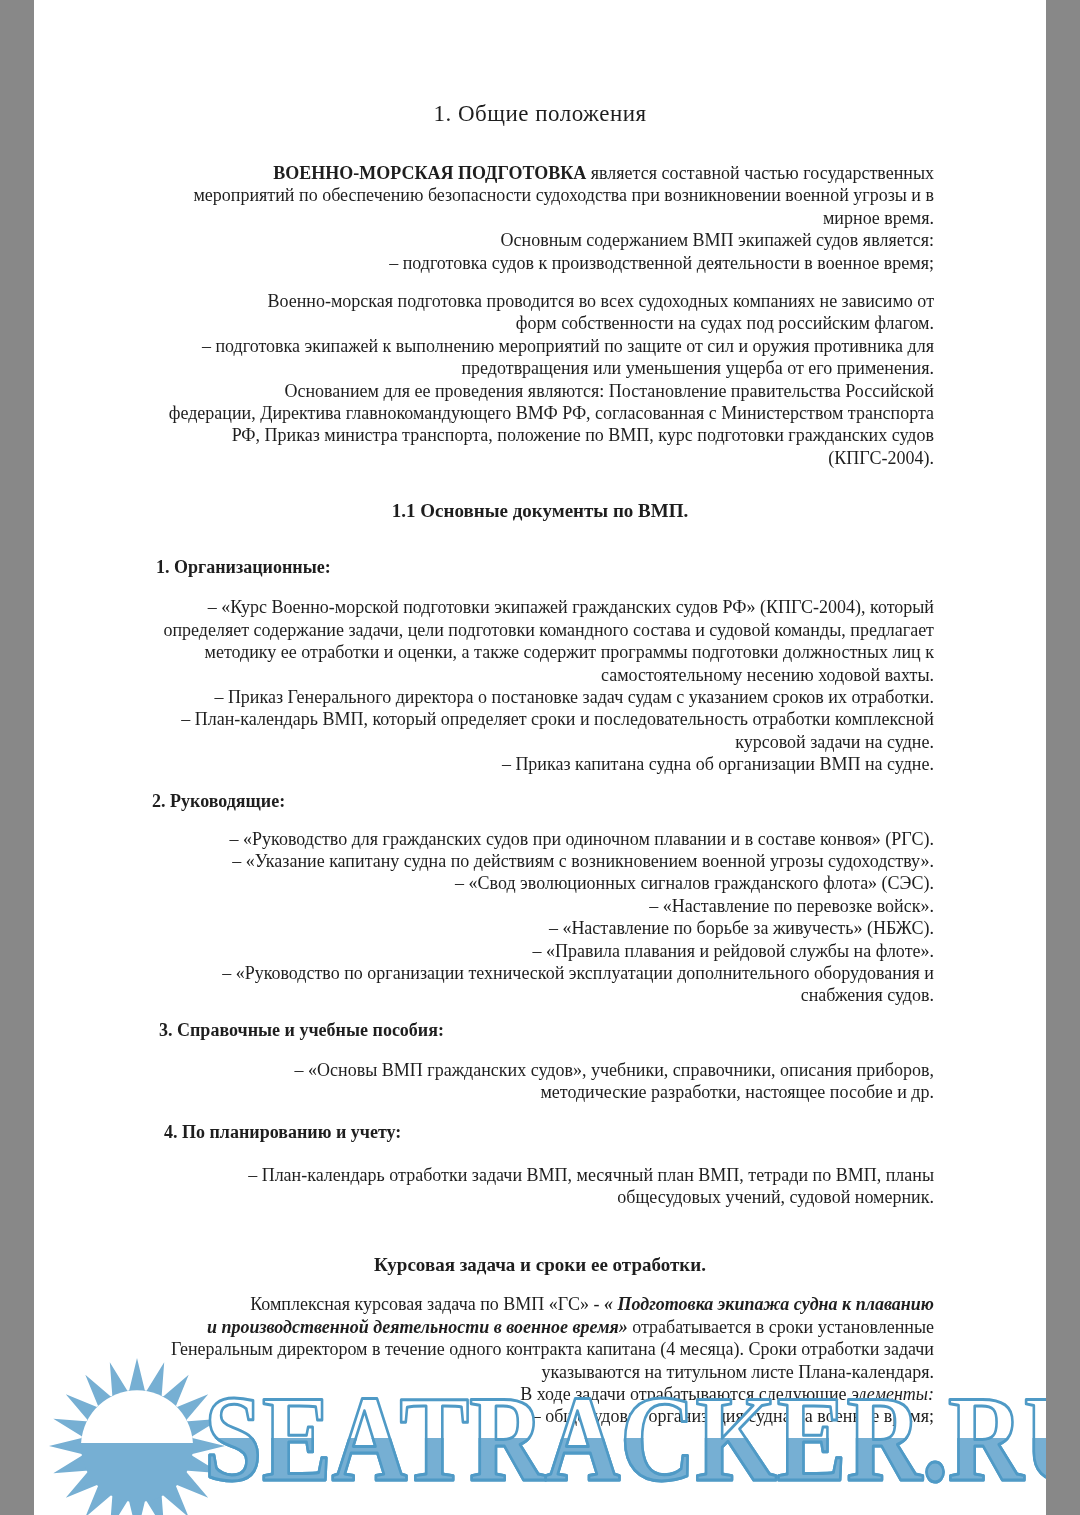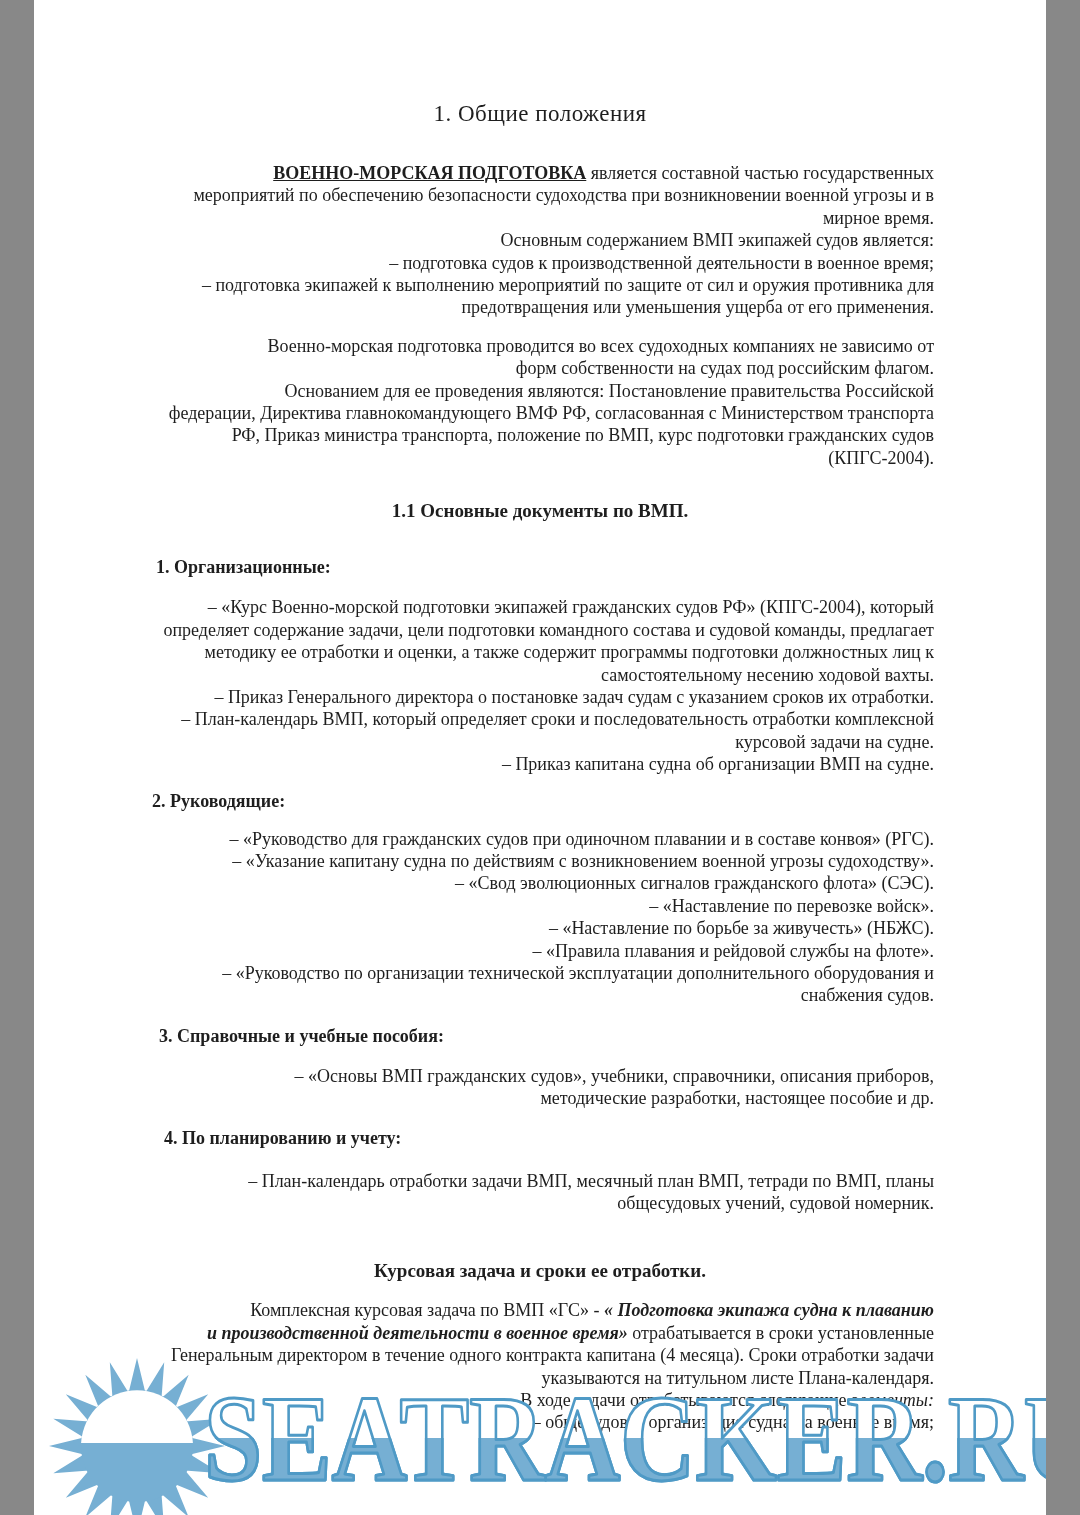--- a/index.html
+++ b/index.html
@@ -23,21 +23,21 @@
     line-height: 28px;
     letter-spacing: 0.5px;
   }
   p.body {
     margin: 0;
     font-size: 18px;
     line-height: 22.4px;
     text-align: right;
   }
   .just { text-align: justify; }
-  .lead { font-weight: bold; text-decoration: underline; }
+  .lead { font-weight: bold; }
   .bi { font-weight: bold; font-style: italic; }
   .it { font-style: italic; }
   .h2 {
     font-size: 19px;
     font-weight: bold;
     text-align: center;
     margin: 30px 0 0 0;
     line-height: 24px;
   }
   .h2.task { margin-top: 45px; }
@@ -60,43 +60,43 @@
 <body>
 
 <div class="page">
 
   <h1 class="h1">1. Общие положения</h1>
 
   <p class="body just" style="text-indent:78px; margin-top:34px"><span class="lead">ВОЕННО-МОРСКАЯ ПОДГОТОВКА</span><span> является составной частью государственных мероприятий по обеспечению безопасности судоходства при возникновении военной угрозы и в мирное время.</span></p>
 
   <p class="body" style="text-indent:55px">Основным содержанием ВМП экипажей судов является:</p>
   <p class="body just" style="text-indent:18px">– подготовка судов к производственной деятельности в военное время;</p>
+  <p class="body just" style="text-indent:95px; margin-top:16px">Военно-морская подготовка проводится во всех судоходных компаниях не зависимо от форм собственности на судах под российским флагом.</p>
+
   <p class="body just" style="text-indent:18px">– подготовка экипажей к выполнению мероприятий по защите от сил и оружия противника для предотвращения или уменьшения ущерба от его применения.</p>
-
-  <p class="body just" style="text-indent:95px; margin-top:16px">Военно-морская подготовка проводится во всех судоходных компаниях не зависимо от форм собственности на судах под российским флагом.</p>
   <p class="body just" style="text-indent:85px">Основанием для ее проведения являются: Постановление правительства Российской федерации, Директива главнокомандующего ВМФ РФ, согласованная с Министерством транспорта РФ, Приказ министра транспорта, положение по ВМП, курс подготовки гражданских судов (КПГС-2004).</p>
 
   <h2 class="h2">1.1 Основные документы по ВМП.</h2>
 
   <h3 class="h3" style="margin-top:33px; padding-left:10px">1. Организационные:</h3>
   <p class="body just" style="text-indent:35px; margin-top:17px">– «Курс Военно-морской подготовки экипажей гражданских судов РФ» (КПГС-2004), который определяет содержание задачи, цели подготовки командного состава и судовой команды, предлагает методику ее отработки и оценки, а также содержит программы подготовки должностных лиц к самостоятельному несению ходовой вахты.</p>
   <p class="body just" style="text-indent:21px">– Приказ Генерального директора о постановке задач судам с указанием сроков их отработки.</p>
   <p class="body just" style="text-indent:18px">– План-календарь ВМП, который определяет сроки и последовательность отработки комплексной курсовой задачи на судне.</p>
   <p class="body just" style="text-indent:21px">– Приказ капитана судна об организации ВМП на судне.</p>
 
   <h3 class="h3" style="margin-top:14px; padding-left:6px">2. Руководящие:</h3>
   <p class="body just" style="text-indent:21px; margin-top:15px">– «Руководство для гражданских судов при одиночном плавании и в составе конвоя» (РГС).</p>
   <p class="body just" style="text-indent:21px">– «Указание капитану судна по действиям с возникновением военной угрозы судоходству».</p>
   <p class="body just" style="text-indent:21px">– «Свод эволюционных сигналов гражданского флота» (СЭС).</p>
   <p class="body just" style="text-indent:21px">– «Наставление по перевозке войск».</p>
   <p class="body just" style="text-indent:21px">– «Наставление по борьбе за живучесть» (НБЖС).</p>
   <p class="body just" style="text-indent:21px">– «Правила плавания и рейдовой службы на флоте».</p>
   <p class="body just" style="text-indent:26px">– «Руководство по организации технической эксплуатации дополнительного оборудования и снабжения судов.</p>
 
-  <h3 class="h3" style="margin-top:18px; padding-left:13px">3. Справочные и учебные пособия:</h3>
+  <h3 class="h3" style="margin-top:12px; padding-left:13px">3. Справочные и учебные пособия:</h3>
   <p class="body just" style="text-indent:46px; margin-top:17px">– «Основы ВМП гражданских судов», учебники, справочники, описания приборов, методические разработки, настоящее пособие и др.</p>
 
   <h3 class="h3" style="margin-top:17px; padding-left:18px">4. По планированию и учету:</h3>
   <p class="body just" style="text-indent:36px; margin-top:20px">– План-календарь отработки задачи ВМП, месячный план ВМП, тетради по ВМП, планы общесудовых учений, судовой номерник.</p>
 
   <h2 class="h2 task">Курсовая задача и сроки ее отработки.</h2>
 
   <p class="body just" style="text-indent:93px; margin-top:16px"><span>Комплексная курсовая задача по ВМП «ГС» - </span><span class="bi">« Подготовка экипажа судна к плаванию и производственной деятельности в военное время»</span><span> отрабатывается в сроки установленные Генеральным директором в течение одного контракта капитана (4 месяца). Сроки отработки задачи указываются на титульном листе Плана-календаря.</span></p>
 
   <p class="body" style="text-indent:30px"><span>В ходе задачи отрабатываются следующие </span><span class="it">элементы:</span></p>

